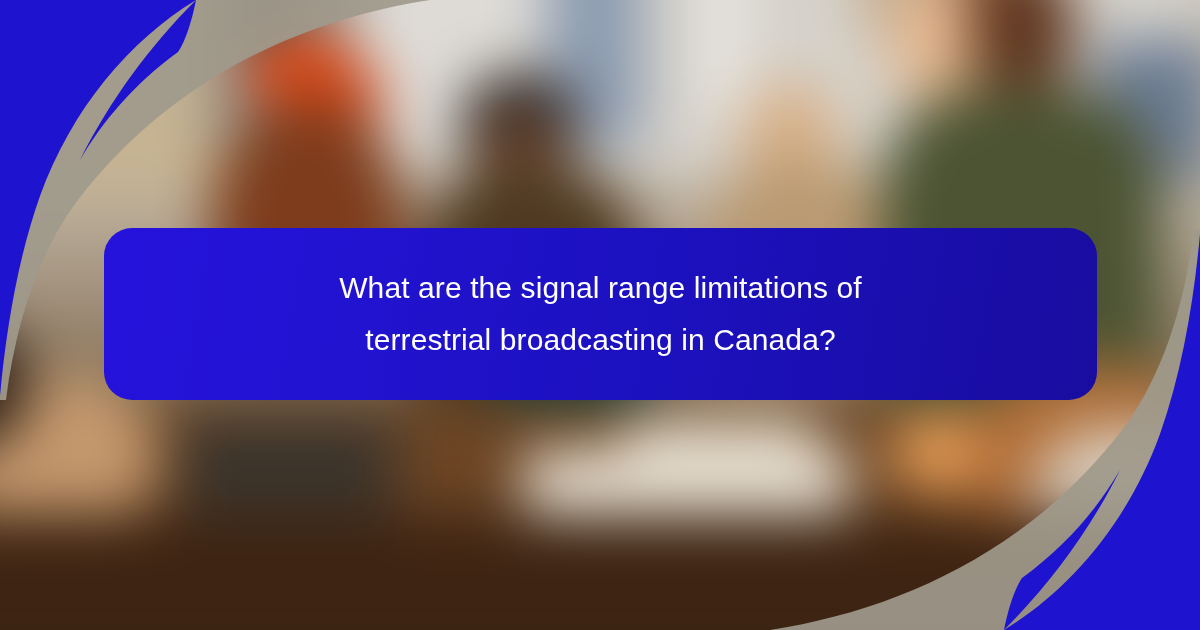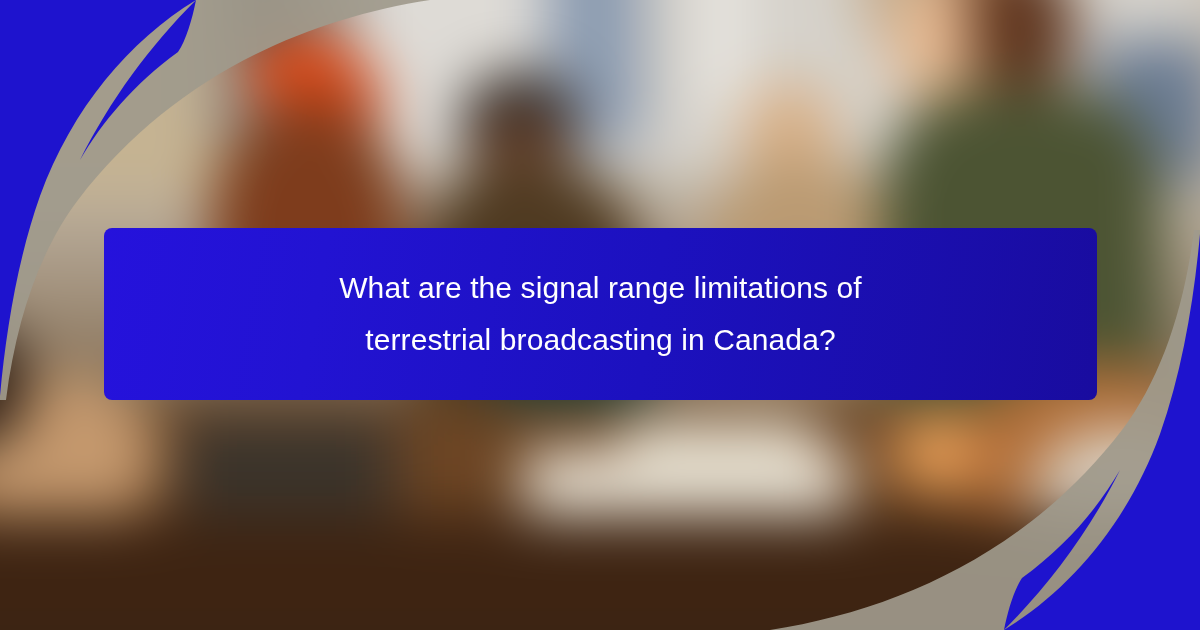--- a/index.html
+++ b/index.html
@@ -85,21 +85,21 @@
     pointer-events: none;
   }
 
   
   .q-card {
     position: absolute;
     left: 104px;
     top: 228px;
     width: 993px;
     height: 172px;
-    border-radius: 8px;
+    border-radius: 28px;
     background: linear-gradient(100deg, #2512dc 0%, #2213d2 22%, #1c11bf 55%, #190c9f 100%);
     display: flex;
     align-items: center;
     justify-content: center;
     box-sizing: border-box;
     padding: 0 44px;
   }
   .q-text {
     color: #ffffff;
     font-size: 30px;

